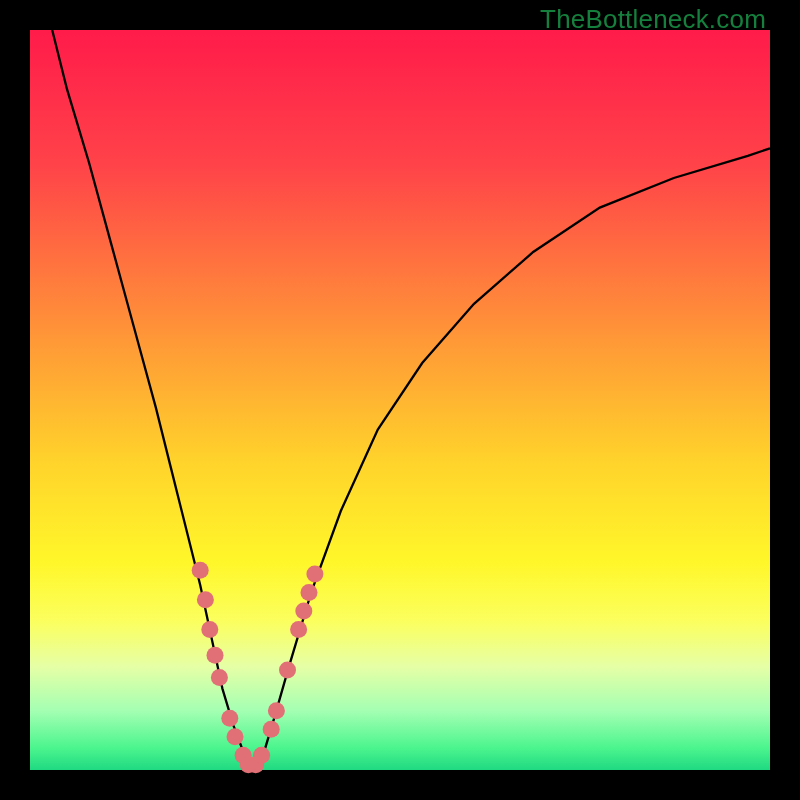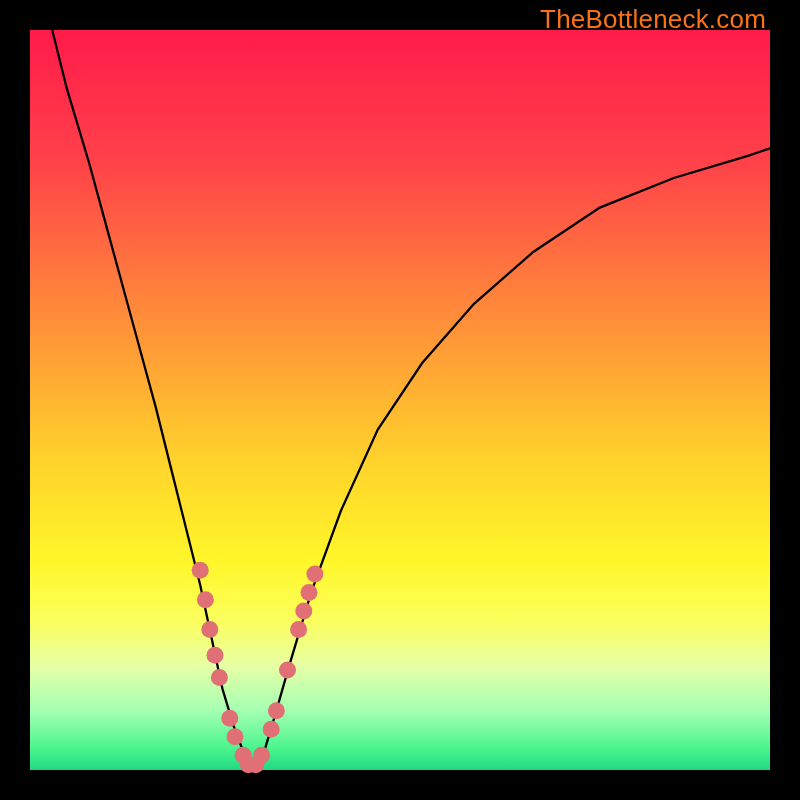--- a/index.html
+++ b/index.html
@@ -24,21 +24,21 @@
     width: 740px;
     height: 740px;
     
   }
   .watermark {
     position: absolute;
     top: 4px;
     right: 34px;
     font-size: 26px;
     font-weight: 500;
-    color: #f97316;
+    color: #15803d;
     letter-spacing: 0.2px;
   }
   svg.curve {
     position: absolute;
     left: 0; top: 0;
     width: 740px; height: 740px;
     overflow: visible;
   }
 </style>
 </head>

